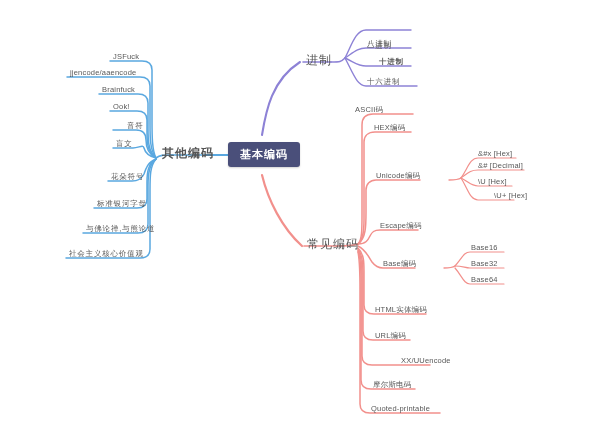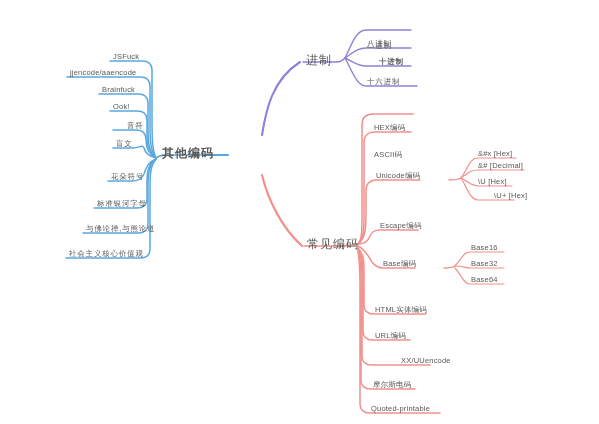--- a/index.html
+++ b/index.html
@@ -105,30 +105,31 @@
         <path d="M156,158 C148,156 145,152 144,148 C143,144 139,148 133,148 L113,148" stroke-width="1.5"></path>
 
         <path d="M156,159 C148,162 146,168 144,174 C142,178 138,181 132,181 L108,181" stroke-width="1.5"></path>
         <path d="M156,159 C148,164 147,172 147,182 L147,199 C147,205 143,208 137,208 L94,208" stroke-width="1.5"></path>
         <path d="M156,159 C149,165 148,174 148,186 L148,224 C148,230 144,233 138,233 L83,233" stroke-width="1.5"></path>
         <path d="M156,159 C150,166 150,176 150,190 L150,249 C150,255 146,258 140,258 L66,258" stroke-width="1.5"></path>
       </g>
     </g>
   </svg>
 
+  <div class="node root" style="left:228px;top:142px;">基本编码</div>
 
   <div class="node lvl1 cn" style="left:303px;top:52px;">进制</div>
   <div class="node cn" style="left:364px;top:20px;margin-top:20px;">二进制</div>
   <div class="node cn" style="left:364px;top:38px;">八进制</div>
   <div class="node cn" style="left:376px;top:56px;font-weight:bold;">十进制</div>
   <div class="node cn" style="left:364px;top:76px;">十六进制</div>
 
   <div class="node lvl1 cn" style="left:304px;top:236px;">常见编码</div>
 
-  <div class="node" style="left:371px;top:104px;margin-top:45px;">ASCII码</div>
+  <div class="node" style="left:352px;top:104px;">ASCII码</div>
   <div class="node" style="left:371px;top:122px;">HEX编码</div>
   <div class="node" style="left:373px;top:170px;">Unicode编码</div>
   <div class="node" style="left:377px;top:220px;">Escape编码</div>
   <div class="node" style="left:380px;top:258px;">Base编码</div>
   <div class="node" style="left:372px;top:304px;">HTML实体编码</div>
   <div class="node" style="left:372px;top:330px;">URL编码</div>
   <div class="node" style="left:370px;top:355px;margin-left:28px;">XX/UUencode</div>
   <div class="node" style="left:370px;top:379px;">摩尔斯电码</div>
   <div class="node" style="left:368px;top:403px;">Quoted-printable</div>
 

